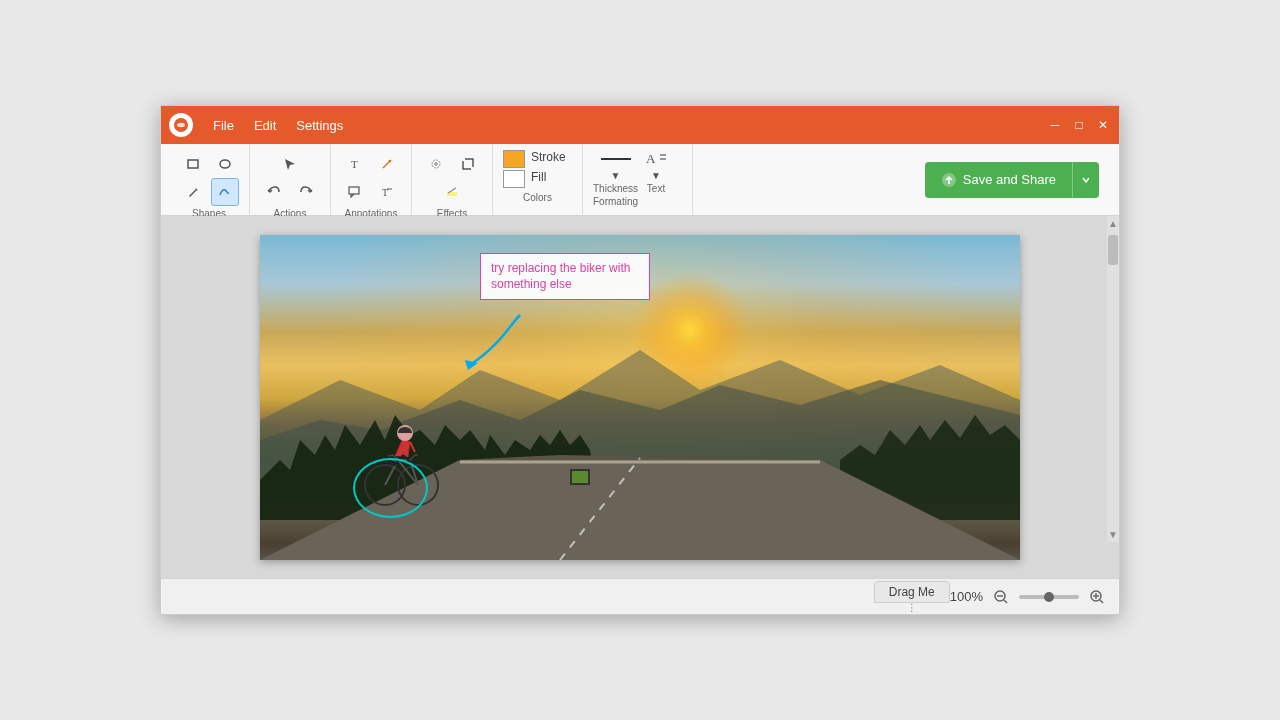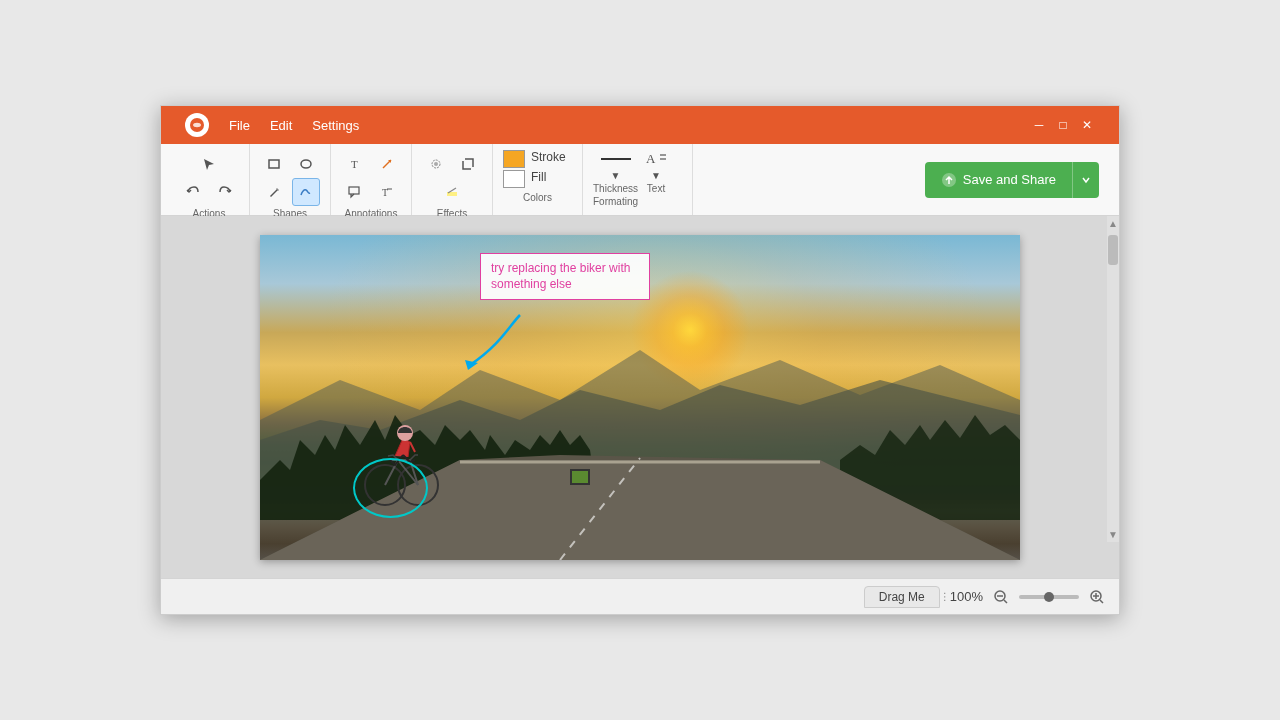--- a/index.html
+++ b/index.html
@@ -25,21 +25,21 @@
       flex-direction: column;
       position: relative;
     }
 
     
     .title-bar {
       background: #e55a2b;
       height: 38px;
       display: flex;
       align-items: center;
-      padding: 0 24px;
+      padding: 0 8px;
       flex-shrink: 0;
     }
     .title-bar-logo {
       width: 24px;
       height: 24px;
       background: #fff;
       border-radius: 50%;
       display: flex;
       align-items: center;
       justify-content: center;
@@ -384,20 +384,49 @@
       <div class="title-bar-btn">─</div>
       <div class="title-bar-btn">□</div>
       <div class="title-bar-btn">✕</div>
     </div>
   </div>
 
   <div class="toolbar">
 
     <div class="toolbar-section">
       <div class="toolbar-icons-row">
+        <button class="tool-btn">
+          <svg width="14" height="14" viewBox="0 0 14 14">
+              <rect x="2" y="3" width="10" height="8" stroke="#555" stroke-width="1.5" fill="none"></rect>
+            </svg>
+        </button>
+        <button class="tool-btn">
+          <svg width="14" height="14" viewBox="0 0 14 14">
+              <ellipse cx="7" cy="7" rx="5" ry="4" stroke="#555" stroke-width="1.5" fill="none"></ellipse>
+            </svg>
+        </button>
+      </div>
+      <div class="toolbar-icons-row">
+        <button class="tool-btn">
+          <svg width="14" height="14" viewBox="0 0 14 14">
+              <path d="M3 11 L10 4 L11 5 L4 12z" fill="#555"></path>
+              <path d="M10 3 L12 5 L11 6 L9 4z" fill="#888"></path>
+            </svg>
+        </button>
+        <button class="tool-btn active">
+          <svg width="14" height="14" viewBox="0 0 14 14">
+              <path d="M2 10 C3 7 5 4 7 5 C9 6 9 9 11 8" stroke="#3a7cc4" stroke-width="1.5" fill="none"></path>
+            </svg>
+        </button>
+      </div>
+      <span class="toolbar-section-label">Shapes</span>
+    </div>
+
+    <div class="toolbar-section">
+      <div class="toolbar-icons-row">
 
         <button class="tool-btn">
           <svg width="14" height="14" viewBox="0 0 14 14">
               <path d="M2 2l10 5-5 1-2 5z" fill="#555"></path>
             </svg>
         </button>
       </div>
       <div class="toolbar-icons-row">
         <button class="tool-btn">
           <svg width="14" height="14" viewBox="0 0 14 14">
@@ -406,49 +435,20 @@
             </svg>
         </button>
         <button class="tool-btn">
           <svg width="14" height="14" viewBox="0 0 14 14">
               <path d="M12 7 C12 4 9 2 6 2 C3 2 2 4 2 7" stroke="#555" stroke-width="1.5" fill="none"></path>
               <path d="M13 5 L11 7 L9 5" stroke="#555" stroke-width="1.5" fill="none"></path>
             </svg>
         </button>
       </div>
       <span class="toolbar-section-label">Actions</span>
-    </div>
-
-    <div class="toolbar-section">
-      <div class="toolbar-icons-row">
-        <button class="tool-btn">
-          <svg width="14" height="14" viewBox="0 0 14 14">
-              <rect x="2" y="3" width="10" height="8" stroke="#555" stroke-width="1.5" fill="none"></rect>
-            </svg>
-        </button>
-        <button class="tool-btn">
-          <svg width="14" height="14" viewBox="0 0 14 14">
-              <ellipse cx="7" cy="7" rx="5" ry="4" stroke="#555" stroke-width="1.5" fill="none"></ellipse>
-            </svg>
-        </button>
-      </div>
-      <div class="toolbar-icons-row">
-        <button class="tool-btn">
-          <svg width="14" height="14" viewBox="0 0 14 14">
-              <path d="M3 11 L10 4 L11 5 L4 12z" fill="#555"></path>
-              <path d="M10 3 L12 5 L11 6 L9 4z" fill="#888"></path>
-            </svg>
-        </button>
-        <button class="tool-btn active">
-          <svg width="14" height="14" viewBox="0 0 14 14">
-              <path d="M2 10 C3 7 5 4 7 5 C9 6 9 9 11 8" stroke="#3a7cc4" stroke-width="1.5" fill="none"></path>
-            </svg>
-        </button>
-      </div>
-      <span class="toolbar-section-label">Shapes</span>
     </div>
 
     <div class="toolbar-section">
       <div class="toolbar-icons-row">
         <button class="tool-btn">
           <svg width="14" height="14" viewBox="0 0 14 14">
               <text x="3" y="11" font-family="serif" font-size="11" fill="#555">T</text>
             </svg>
         </button>
         <button class="tool-btn">
@@ -628,21 +628,21 @@
       <span class="scrollbar-arrow">▲</span>
       <div class="scrollbar-thumb"></div>
       <span class="scrollbar-arrow" style="margin-top:auto;">▼</span>
     </div>
 
   </div>
 
   <div class="status-bar">
     <div style="flex:1;"></div>
 
-    <div style="position:relative;display:flex;align-items:center;cursor:pointer;">
+    <div style="position:relative;display:flex;flex-direction:column;align-items:center;cursor:pointer;">
       <div style="background:#e8e8e8;border:1px solid #ccc;border-radius:4px 4px 0 0;padding:3px 14px;font-size:12px;color:#444;white-space:nowrap;">Drag Me</div>
       <div style="font-size:10px;color:#888;line-height:1;">⋮</div>
     </div>
 
     <div class="zoom-controls">
       <span>100%</span>
       <button class="zoom-btn">
         <svg width="16" height="16" viewBox="0 0 16 16">
             <circle cx="7" cy="7" r="5" stroke="#666" stroke-width="1.5" fill="none"></circle>
             <line x1="4" y1="7" x2="10" y2="7" stroke="#666" stroke-width="1.5"></line>

